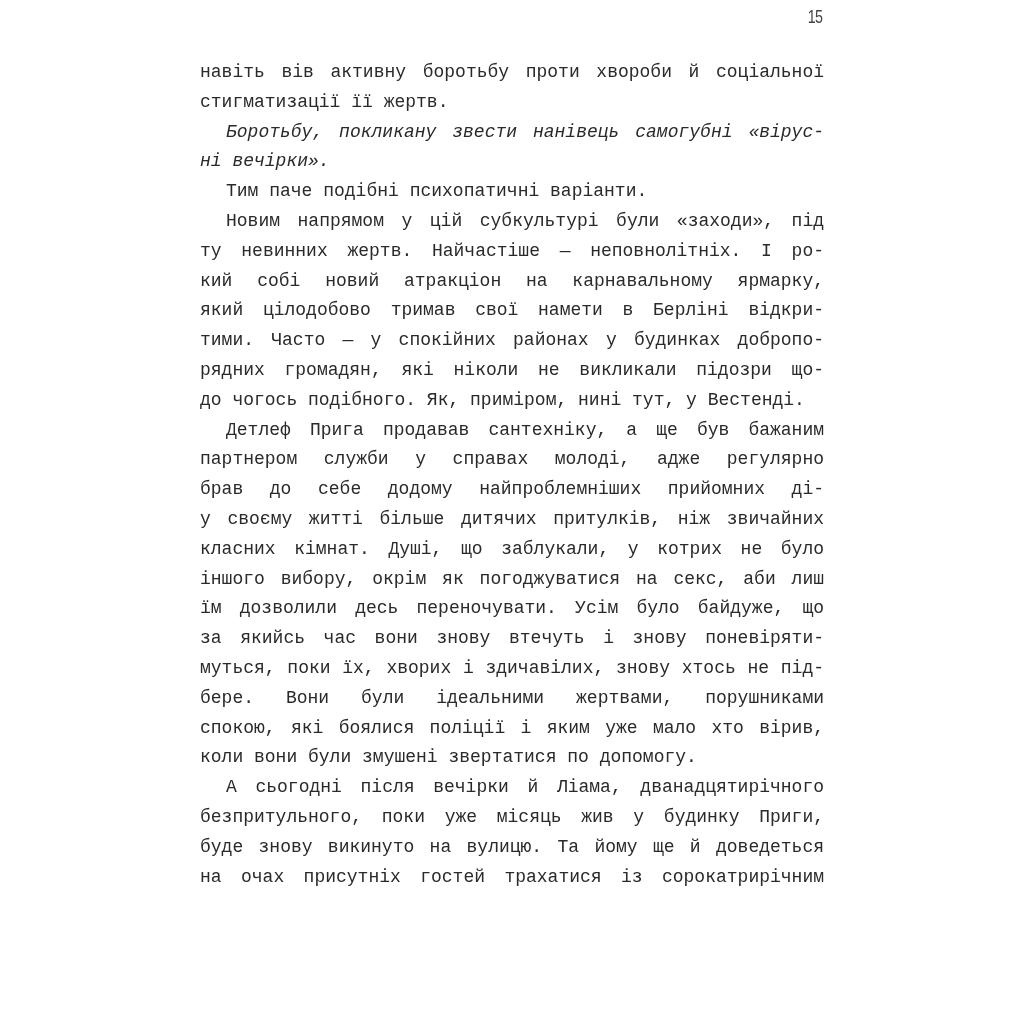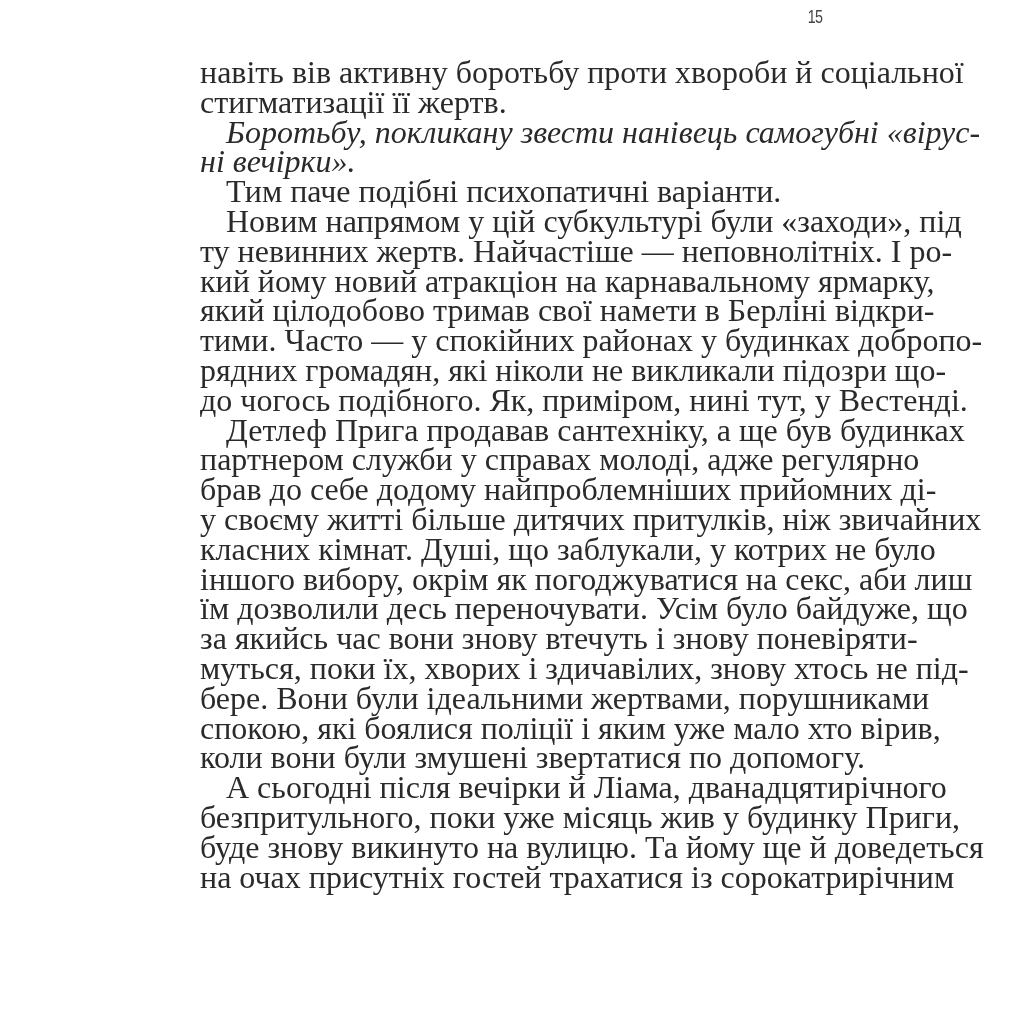--- a/index.html
+++ b/index.html
@@ -5,22 +5,22 @@
   html, body { margin: 0; padding: 0; background: #ffffff; }
   body { width: 1024px; height: 1024px; position: relative; overflow: hidden; }
   .page-number {
     position: absolute; top: 6px; right: 202px;
     font-family: "Liberation Sans", sans-serif;
     font-size: 19px; color: #444; letter-spacing: -1px;
     transform: scaleX(0.75); transform-origin: right top;
   }
   .text-block {
     position: absolute; left: 200px; top: 58px; width: 624px;
-    font-family: Liberation Serif, serif;
-    font-size: 32px; line-height: 29.8px; color: #2a2a2a;
+    font-family: Liberation Mono, monospace;
+    font-size: 18px; line-height: 29.8px; color: #2a2a2a;
   }
   .line { display: block; white-space: nowrap; text-align: justify; text-align-last: justify; height: 29.8px; }
   .line.last { text-align-last: left; }
   .line.indent { padding-left: 26px; }
   .line.italic { font-style: italic; }
 </style>
 </head>
 <body>
 
 <div class="page-number">15</div>
@@ -30,27 +30,27 @@
   <span class="line">навіть вів активну боротьбу проти хвороби й соціальної</span>
   <span class="line last">стигматизації її жертв.</span>
 
   <span class="line italic indent">Боротьбу, покликану звести нанівець самогубні «вірус-</span>
   <span class="line italic last">ні вечірки».</span>
 
   <span class="line indent last">Тим паче подібні психопатичні варіанти.</span>
 
   <span class="line indent">Новим напрямом у цій субкультурі були «заходи», під</span>
   <span class="line">ту невинних жертв. Найчастіше — неповнолітніх. І ро-</span>
-  <span class="line">кий йому новий атракціон на карнавальному ярмарку,</span>
+  <span class="line">кий собі новий атракціон на карнавальному ярмарку,</span>
   <span class="line">який цілодобово тримав свої намети в Берліні відкри-</span>
   <span class="line">тими. Часто — у спокійних районах у будинках добропо-</span>
   <span class="line">рядних громадян, які ніколи не викликали підозри що-</span>
   <span class="line last">до чогось подібного. Як, приміром, нині тут, у Вестенді.</span>
 
-  <span class="line indent">Детлеф Прига продавав сантехніку, а ще був будинках</span>
+  <span class="line indent">Детлеф Прига продавав сантехніку, а ще був бажаним</span>
   <span class="line">партнером служби у справах молоді, адже регулярно</span>
   <span class="line">брав до себе додому найпроблемніших прийомних ді-</span>
   <span class="line">у своєму житті більше дитячих притулків, ніж звичайних</span>
   <span class="line">класних кімнат. Душі, що заблукали, у котрих не було</span>
   <span class="line">іншого вибору, окрім як погоджуватися на секс, аби лиш</span>
   <span class="line">їм дозволили десь переночувати. Усім було байдуже, що</span>
   <span class="line">за якийсь час вони знову втечуть і знову поневіряти-</span>
   <span class="line">муться, поки їх, хворих і здичавілих, знову хтось не під-</span>
   <span class="line">бере. Вони були ідеальними жертвами, порушниками</span>
   <span class="line">спокою, які боялися поліції і яким уже мало хто вірив,</span>

